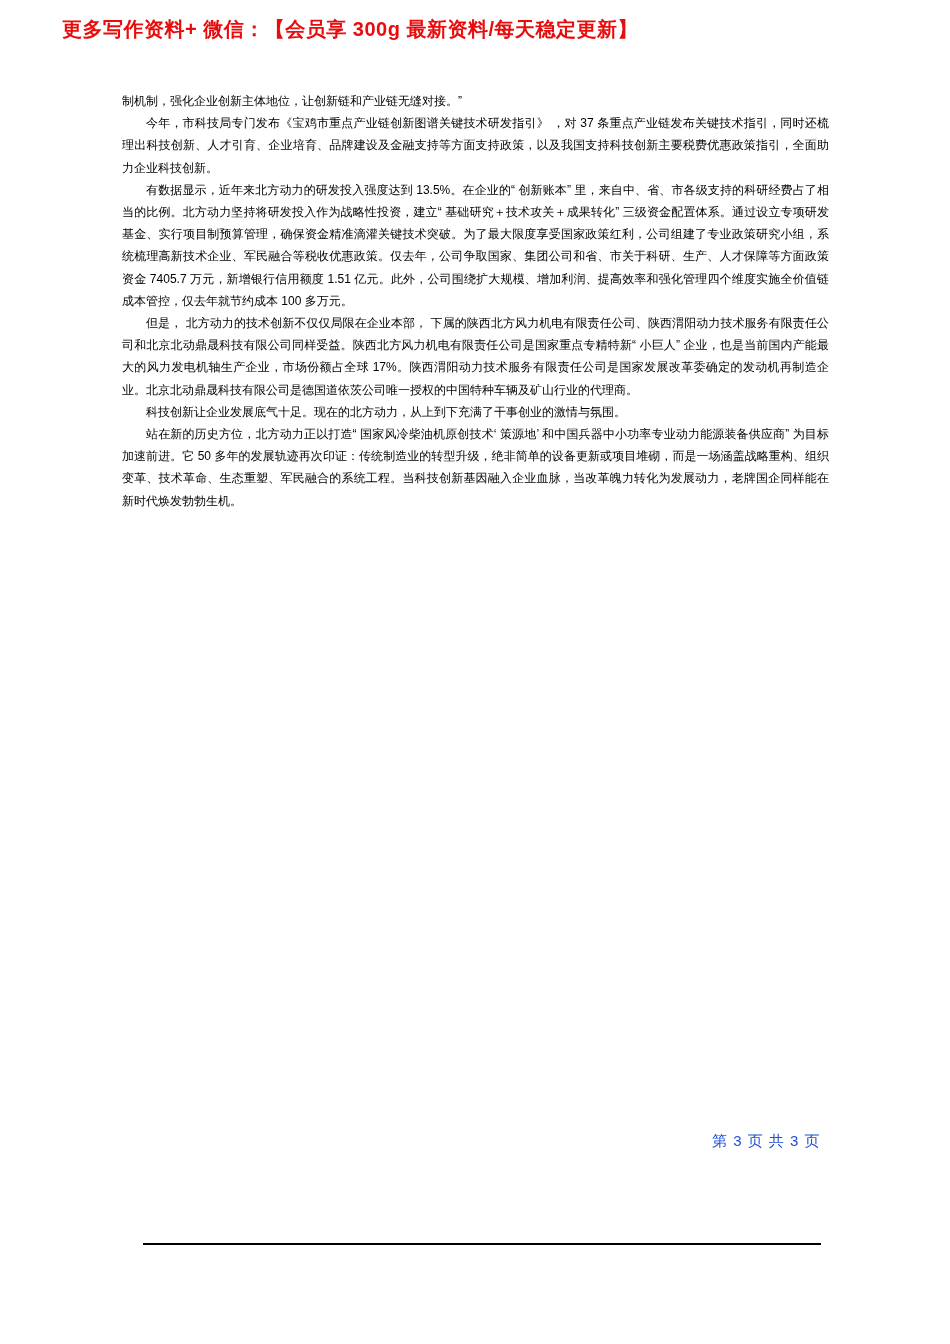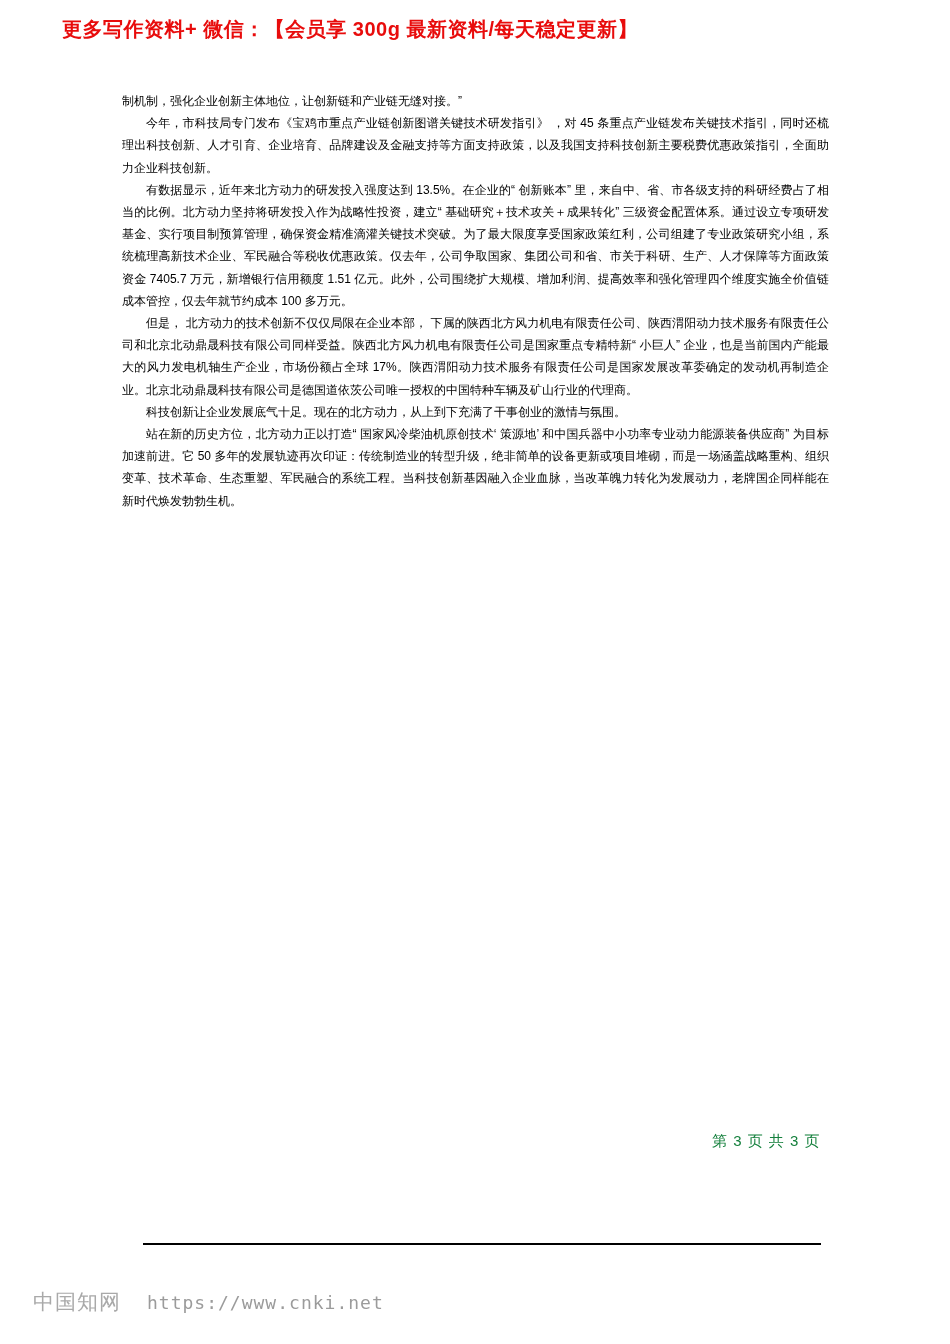--- a/index.html
+++ b/index.html
@@ -43,21 +43,21 @@
     word-break: break-all;
   }
   .article p.no-indent {
     text-indent: 0;
   }
   .page-indicator {
     position: absolute;
     left: 712px;
     top: 1132px;
     font-size: 15px;
-    color: #15803d;
+    color: #1d4ed8;
     letter-spacing: 1px;
     white-space: nowrap;
   }
   .footer-divider {
     position: absolute;
     left: 143px;
     top: 1243px;
     width: 678px;
     height: 2px;
     background: #000000;
@@ -85,29 +85,25 @@
 </style>
 </head>
 <body>
 
 <div class="page">
 
   <div class="promo-banner" style="color: rgb(232, 12, 12);">更多写作资料+ 微信：【会员享 300g 最新资料/每天稳定更新】</div>
 
   <div class="article" id="article">
       <p class="no-indent">制机制，强化企业创新主体地位，让创新链和产业链无缝对接。”</p>
-      <p>今年，市科技局专门发布《宝鸡市重点产业链创新图谱关键技术研发指引》 ，对 45 条重点产业链发布关键技术指引，同时还梳理出科技创新、人才引育、企业培育、品牌建设及金融支持等方面支持政策，以及我国支持科技创新主要税费优惠政策指引，全面助力企业科技创新。</p>
+      <p>今年，市科技局专门发布《宝鸡市重点产业链创新图谱关键技术研发指引》 ，对 37 条重点产业链发布关键技术指引，同时还梳理出科技创新、人才引育、企业培育、品牌建设及金融支持等方面支持政策，以及我国支持科技创新主要税费优惠政策指引，全面助力企业科技创新。</p>
       <p>有数据显示，近年来北方动力的研发投入强度达到 13.5%。在企业的“ 创新账本” 里，来自中、省、市各级支持的科研经费占了相当的比例。北方动力坚持将研发投入作为战略性投资，建立“ 基础研究＋技术攻关＋成果转化” 三级资金配置体系。通过设立专项研发基金、实行项目制预算管理，确保资金精准滴灌关键技术突破。为了最大限度享受国家政策红利，公司组建了专业政策研究小组，系统梳理高新技术企业、军民融合等税收优惠政策。仅去年，公司争取国家、集团公司和省、市关于科研、生产、人才保障等方面政策资金 7405.7 万元，新增银行信用额度 1.51 亿元。此外，公司围绕扩大规模、增加利润、提高效率和强化管理四个维度实施全价值链成本管控，仅去年就节约成本 100 多万元。</p>
       <p>但是， 北方动力的技术创新不仅仅局限在企业本部， 下属的陕西北方风力机电有限责任公司、陕西渭阳动力技术服务有限责任公司和北京北动鼎晟科技有限公司同样受益。陕西北方风力机电有限责任公司是国家重点专精特新“ 小巨人” 企业，也是当前国内产能最大的风力发电机轴生产企业，市场份额占全球 17%。陕西渭阳动力技术服务有限责任公司是国家发展改革委确定的发动机再制造企业。北京北动鼎晟科技有限公司是德国道依茨公司唯一授权的中国特种车辆及矿山行业的代理商。</p>
       <p>科技创新让企业发展底气十足。现在的北方动力，从上到下充满了干事创业的激情与氛围。</p>
       <p>站在新的历史方位，北方动力正以打造“ 国家风冷柴油机原创技术‘ 策源地’ 和中国兵器中小功率专业动力能源装备供应商” 为目标加速前进。它 50 多年的发展轨迹再次印证：传统制造业的转型升级，绝非简单的设备更新或项目堆砌，而是一场涵盖战略重构、组织变革、技术革命、生态重塑、军民融合的系统工程。当科技创新基因融入企业血脉，当改革魄力转化为发展动力，老牌国企同样能在新时代焕发勃勃生机。</p>
     </div>
 
   <div class="page-indicator">第 3 页 共 3 页</div>
 
   <div class="footer-divider"></div>
 
-  <div class="watermark">
-    <span class="wm-name">中国知网</span>
-    <span class="wm-url">https://www.cnki.net</span>
-  </div>
 
 </div>
 
 </body></html>

